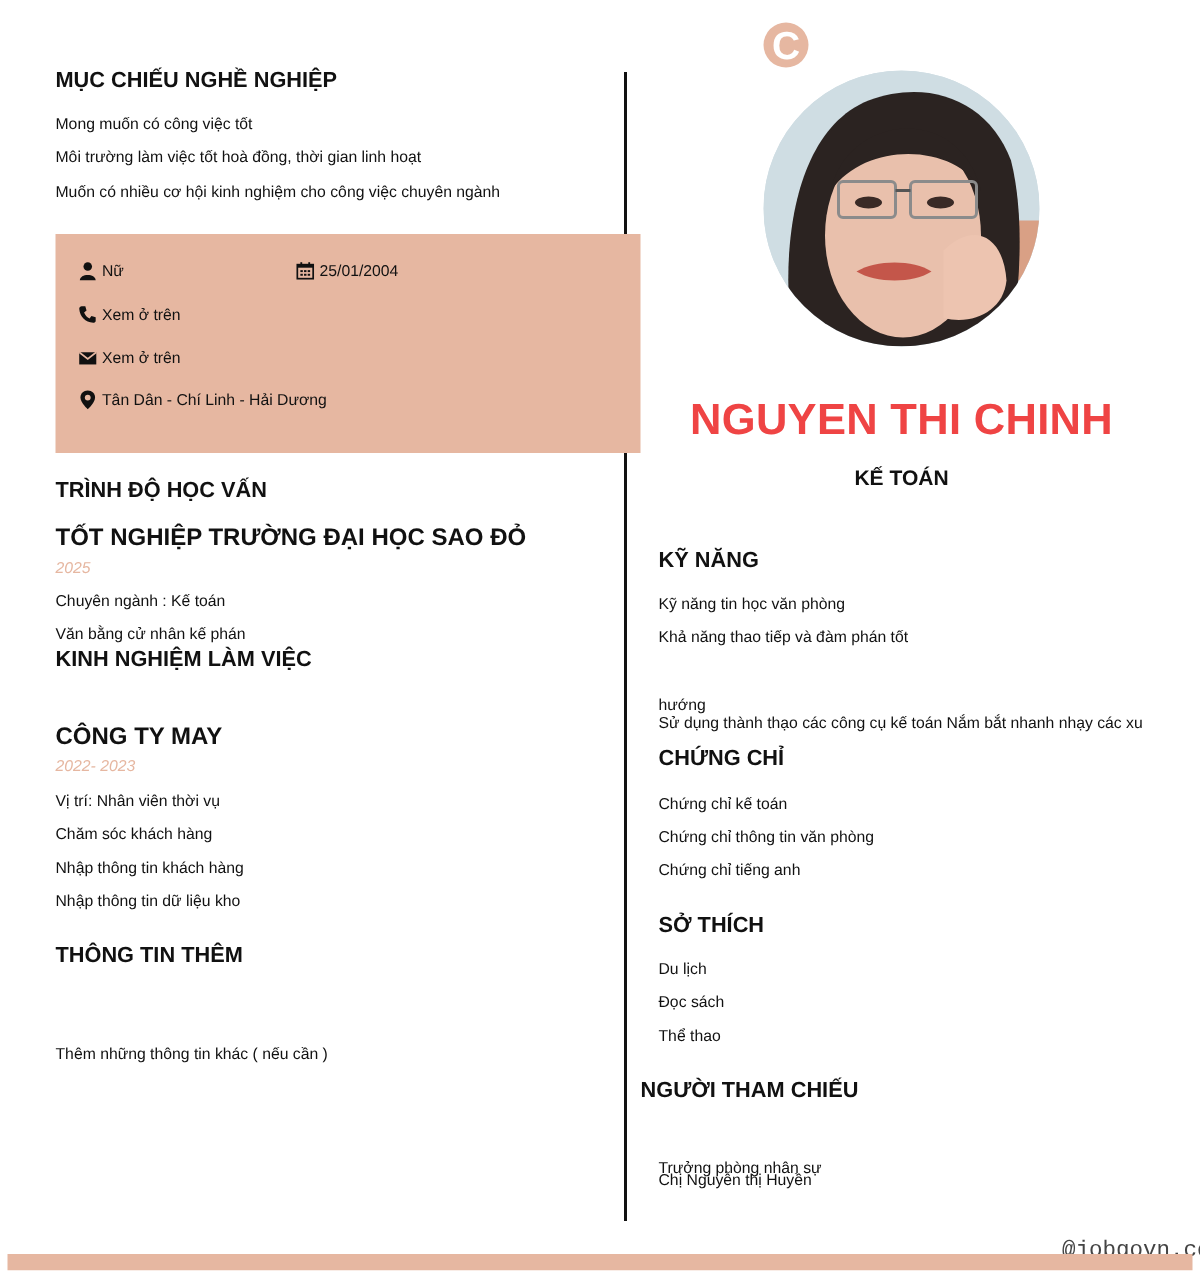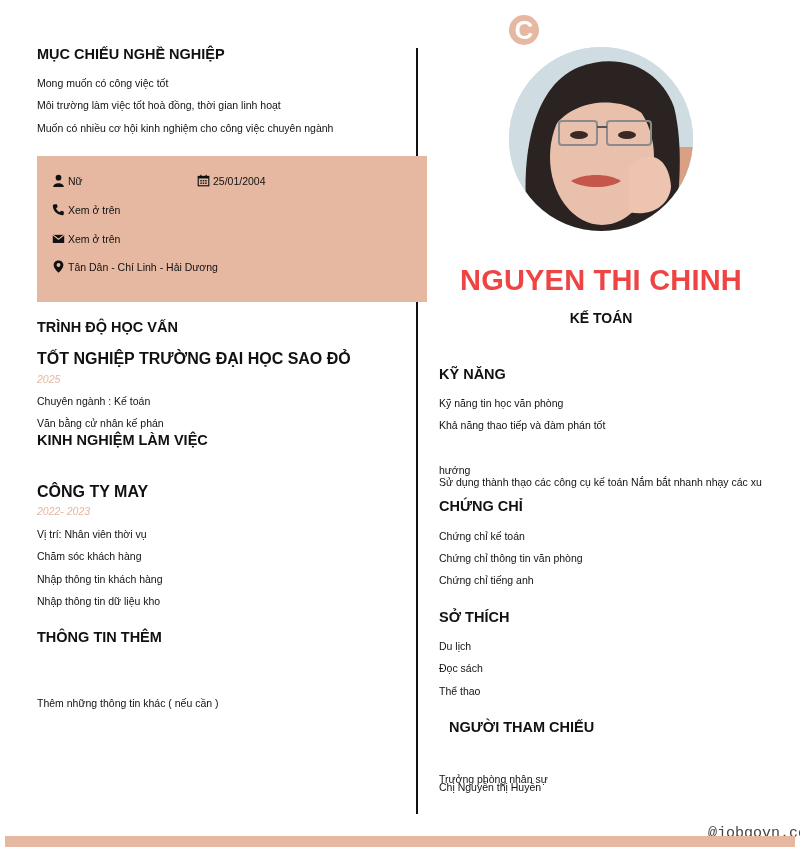--- a/index.html
+++ b/index.html
@@ -134,18 +134,18 @@
 <div class="sec-h" style="left:439px; top:498px;">CHỨNG CHỈ</div>
 <div class="txt" style="left:439px; top:530px;">Chứng chỉ kế toán</div>
 <div class="txt" style="left:439px; top:552px;">Chứng chỉ thông tin văn phòng</div>
 <div class="txt" style="left:439px; top:574px;">Chứng chỉ tiếng anh</div>
 
 <div class="sec-h" style="left:439px; top:609px;">SỞ THÍCH</div>
 <div class="txt" style="left:439px; top:640px;">Du lịch</div>
 <div class="txt" style="left:439px; top:662px;">Đọc sách</div>
 <div class="txt" style="left:439px; top:685px;">Thể thao</div>
 
-<div class="sec-h" style="left:449px; top:719px;">NGƯỜI THAM CHIẾU</div>
+<div class="sec-h" style="left:427px; top:719px;">NGƯỜI THAM CHIẾU</div>
 <div class="txt" style="left:439px; top:750px;margin-top:31px;">Chị Nguyễn thị Huyền</div>
 <div class="txt" style="left:439px; top:773px;">Trưởng phòng nhân sự</div>
 
 <div class="watermark">@jobgovn.com</div>
 <div class="bottom-bar"></div>
 
 </body></html>

